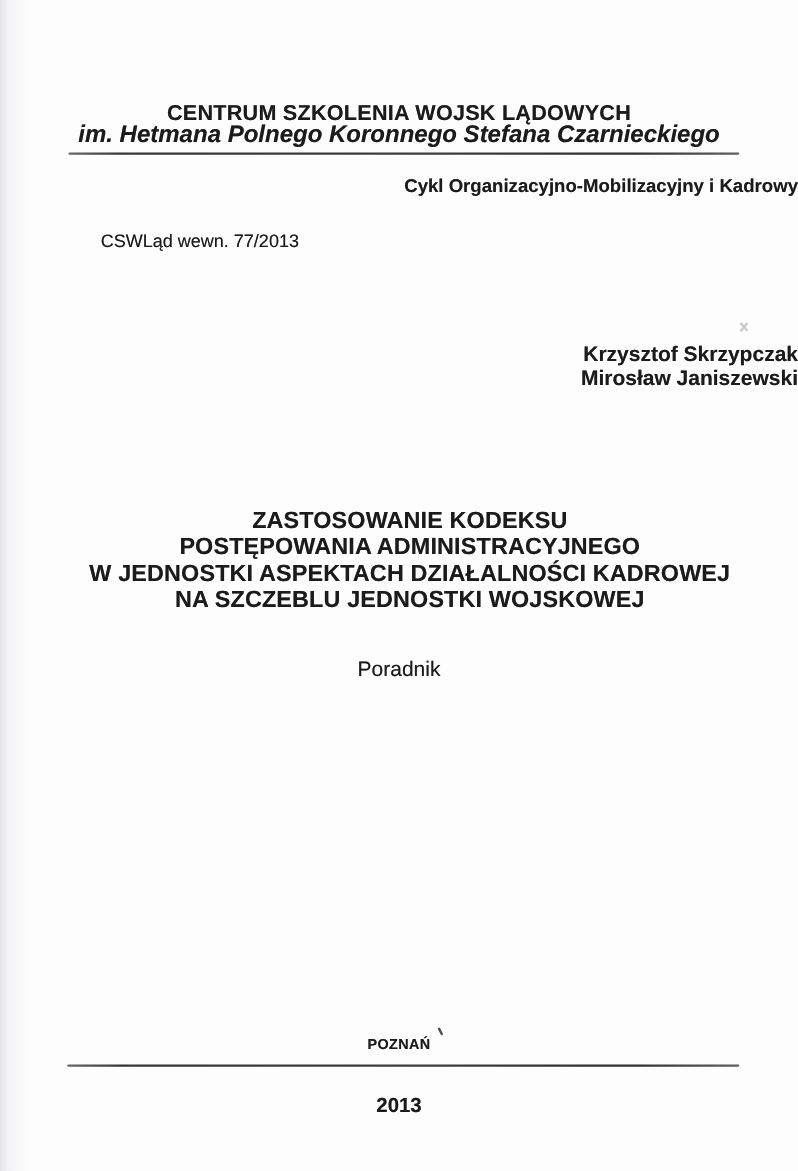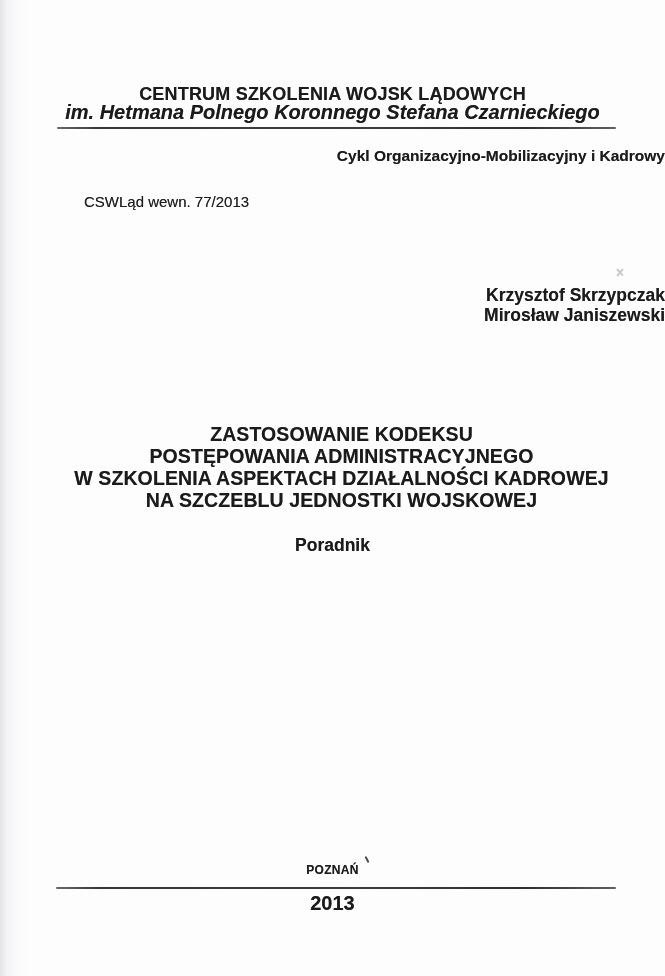--- a/index.html
+++ b/index.html
@@ -30,24 +30,24 @@
   .soft { text-shadow: 0 0 0.5px rgba(20,20,20,0.55); } 
 
   .inst1   { top: 85px;  font-size: 18px;   line-height: 19px; letter-spacing: 0.2px; }
   .inst2   { top: 104px; font-size: 20px; line-height: 17px; font-style: italic; }
   .rule    { position: absolute; height: 2px; background: linear-gradient(to right, #6a6a6a 0%, #353535 8%, #3d3d3d 55%, #2f2f2f 84%, #5f5f5f 100%); border-radius: 1px; }
   .rule-top    { top: 127px; left: 57px; width: 559px; }
   .dept    { top: 147px; font-size: 15.5px; line-height: 17px; text-align: right; }
   .docnum  { top: 193px; left: 58px; right: auto; font-size: 15px; line-height: 17px; margin-left: 26px; }
   .authors { top: 285px; font-size: 17.5px; line-height: 20px; text-align: right; }
   .title   { top: 423px; font-size: 19.5px; line-height: 22px; letter-spacing: 0.1px; margin-left: 18px; }
-  .subtitle{ top: 536px; font-size: 17.5px; line-height: 19px; font-weight: bold; }
+  .subtitle{ top: 548px; font-size: 17.5px; line-height: 19px; }
   .city    { top: 861px; font-size: 12px;   line-height: 19px; letter-spacing: 0.3px; }
   .rule-bottom { top: 887px; left: 56px; width: 560px; }
-  .year    { top: 893px; font-size: 20px;   line-height: 20px; }
+  .year    { top: 912px; font-size: 17px;   line-height: 20px; }
 
   
   .speck-tick {
     position: absolute;
     left: 366px; top: 856px;
     width: 2px; height: 7px;
     background: #4b4b4b;
     transform: rotate(-28deg);
     border-radius: 1px;
   }
@@ -85,21 +85,21 @@
   <div class="abs soft docnum">CSWLąd wewn. 77/2013</div>
 
   <div class="abs center bold soft authors">
     <div>Krzysztof Skrzypczak</div>
     <div>Mirosław Janiszewski</div>
   </div>
 
   <div class="abs center bold soft title">
     <div>ZASTOSOWANIE KODEKSU</div>
     <div>POSTĘPOWANIA ADMINISTRACYJNEGO</div>
-    <div>W SZKOLENIA ASPEKTACH DZIAŁALNOŚCI KADROWEJ</div>
+    <div>W JEDNOSTKI ASPEKTACH DZIAŁALNOŚCI KADROWEJ</div>
     <div>NA SZCZEBLU JEDNOSTKI WOJSKOWEJ</div>
   </div>
 
   <div class="abs center soft subtitle">Poradnik</div>
 
   <div class="abs center bold soft city">POZNAŃ</div>
 
   <div class="rule rule-bottom"></div>
 
   <div class="abs center bold soft year">2013</div>

